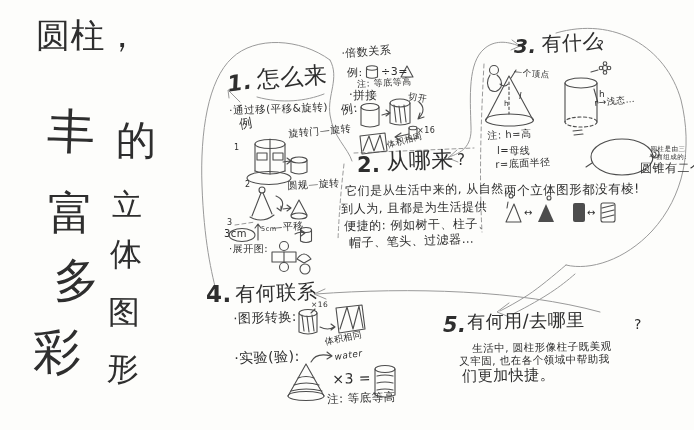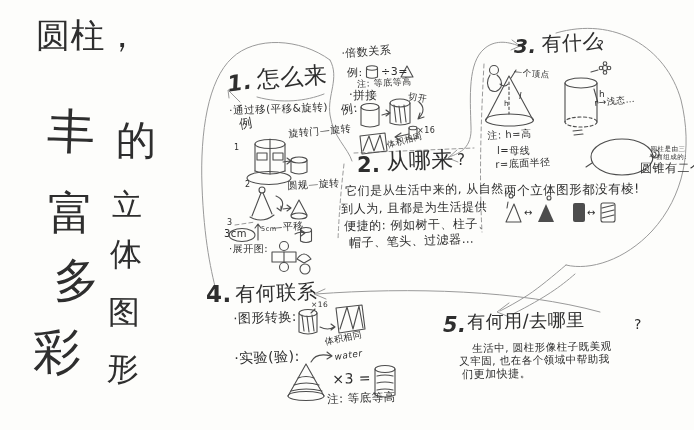--- a/index.html
+++ b/index.html
@@ -242,15 +242,15 @@
   <div class="t" style="left:234px;top:351px;font-size:14px;transform:rotate(-2deg);">·实验(验):</div>
   <div class="t ital" style="left:334px;top:353px;font-size:9px;transform:rotate(-8deg);">water</div>
   <div class="t" style="left:332px;top:372px;font-size:14px;transform:rotate(-2deg);">×3 =</div>
   <div class="t" style="left:327px;top:394px;font-size:11.5px;transform:rotate(-2deg);">注: 等底等高</div>
 
   <div class="t bold ital" style="left:443px;top:315px;font-size:21px;">5.</div>
   <div class="t" style="left:467px;top:313px;font-size:18px;transform:rotate(-1deg);">有何用/去哪里</div>
   <div class="t" style="left:634px;top:317px;font-size:14px;">?</div>
   <div class="t" style="left:472px;top:343px;font-size:10.5px;transform:rotate(-1deg);">生活中, 圆柱形像柱子既美观</div>
   <div class="t" style="left:459px;top:356px;font-size:10.5px;transform:rotate(-1deg);">又牢固, 也在各个领域中帮助我</div>
-  <div class="t" style="left:462px;top:369px;font-size:11px;transform:rotate(-1deg);">们更加快捷。</div>
+  <div class="t" style="left:462px;top:369px;font-size:15px;transform:rotate(-1deg);">们更加快捷。</div>
 
 </div>
 
 </body></html>

